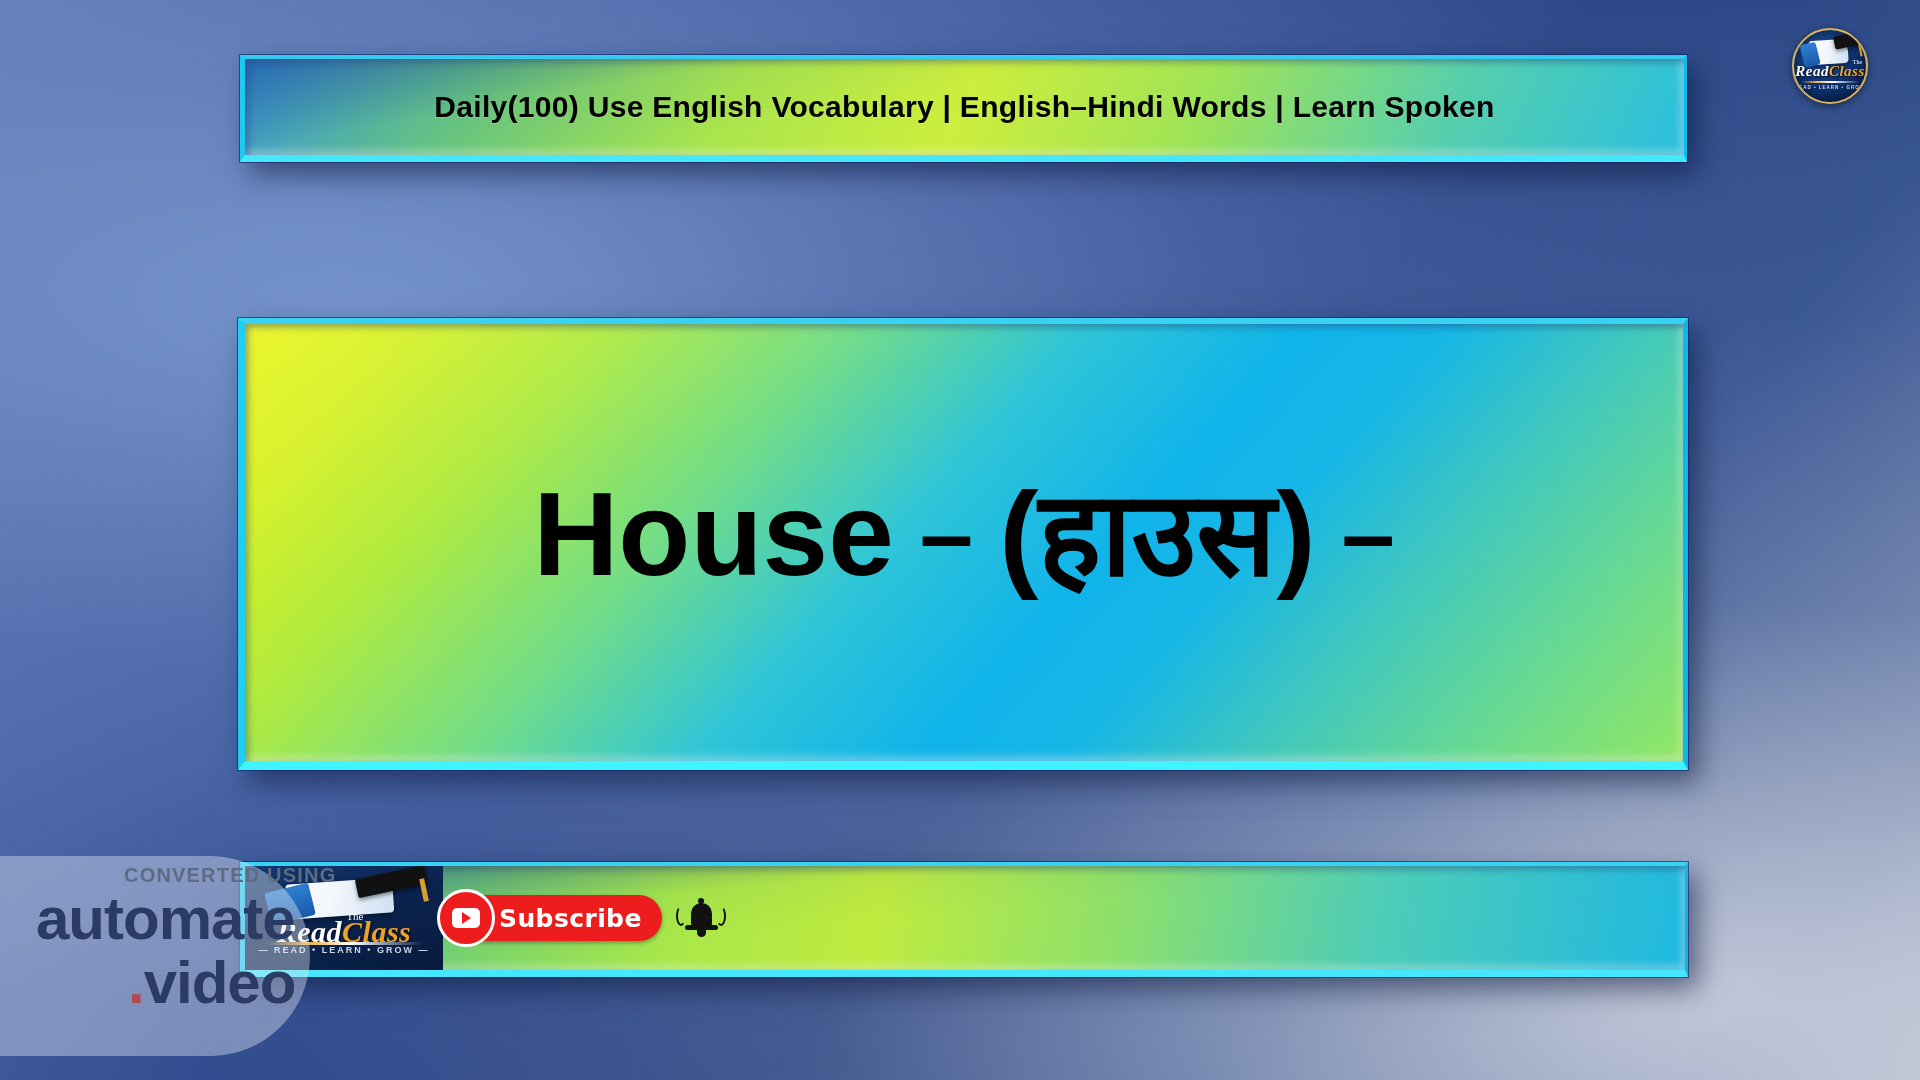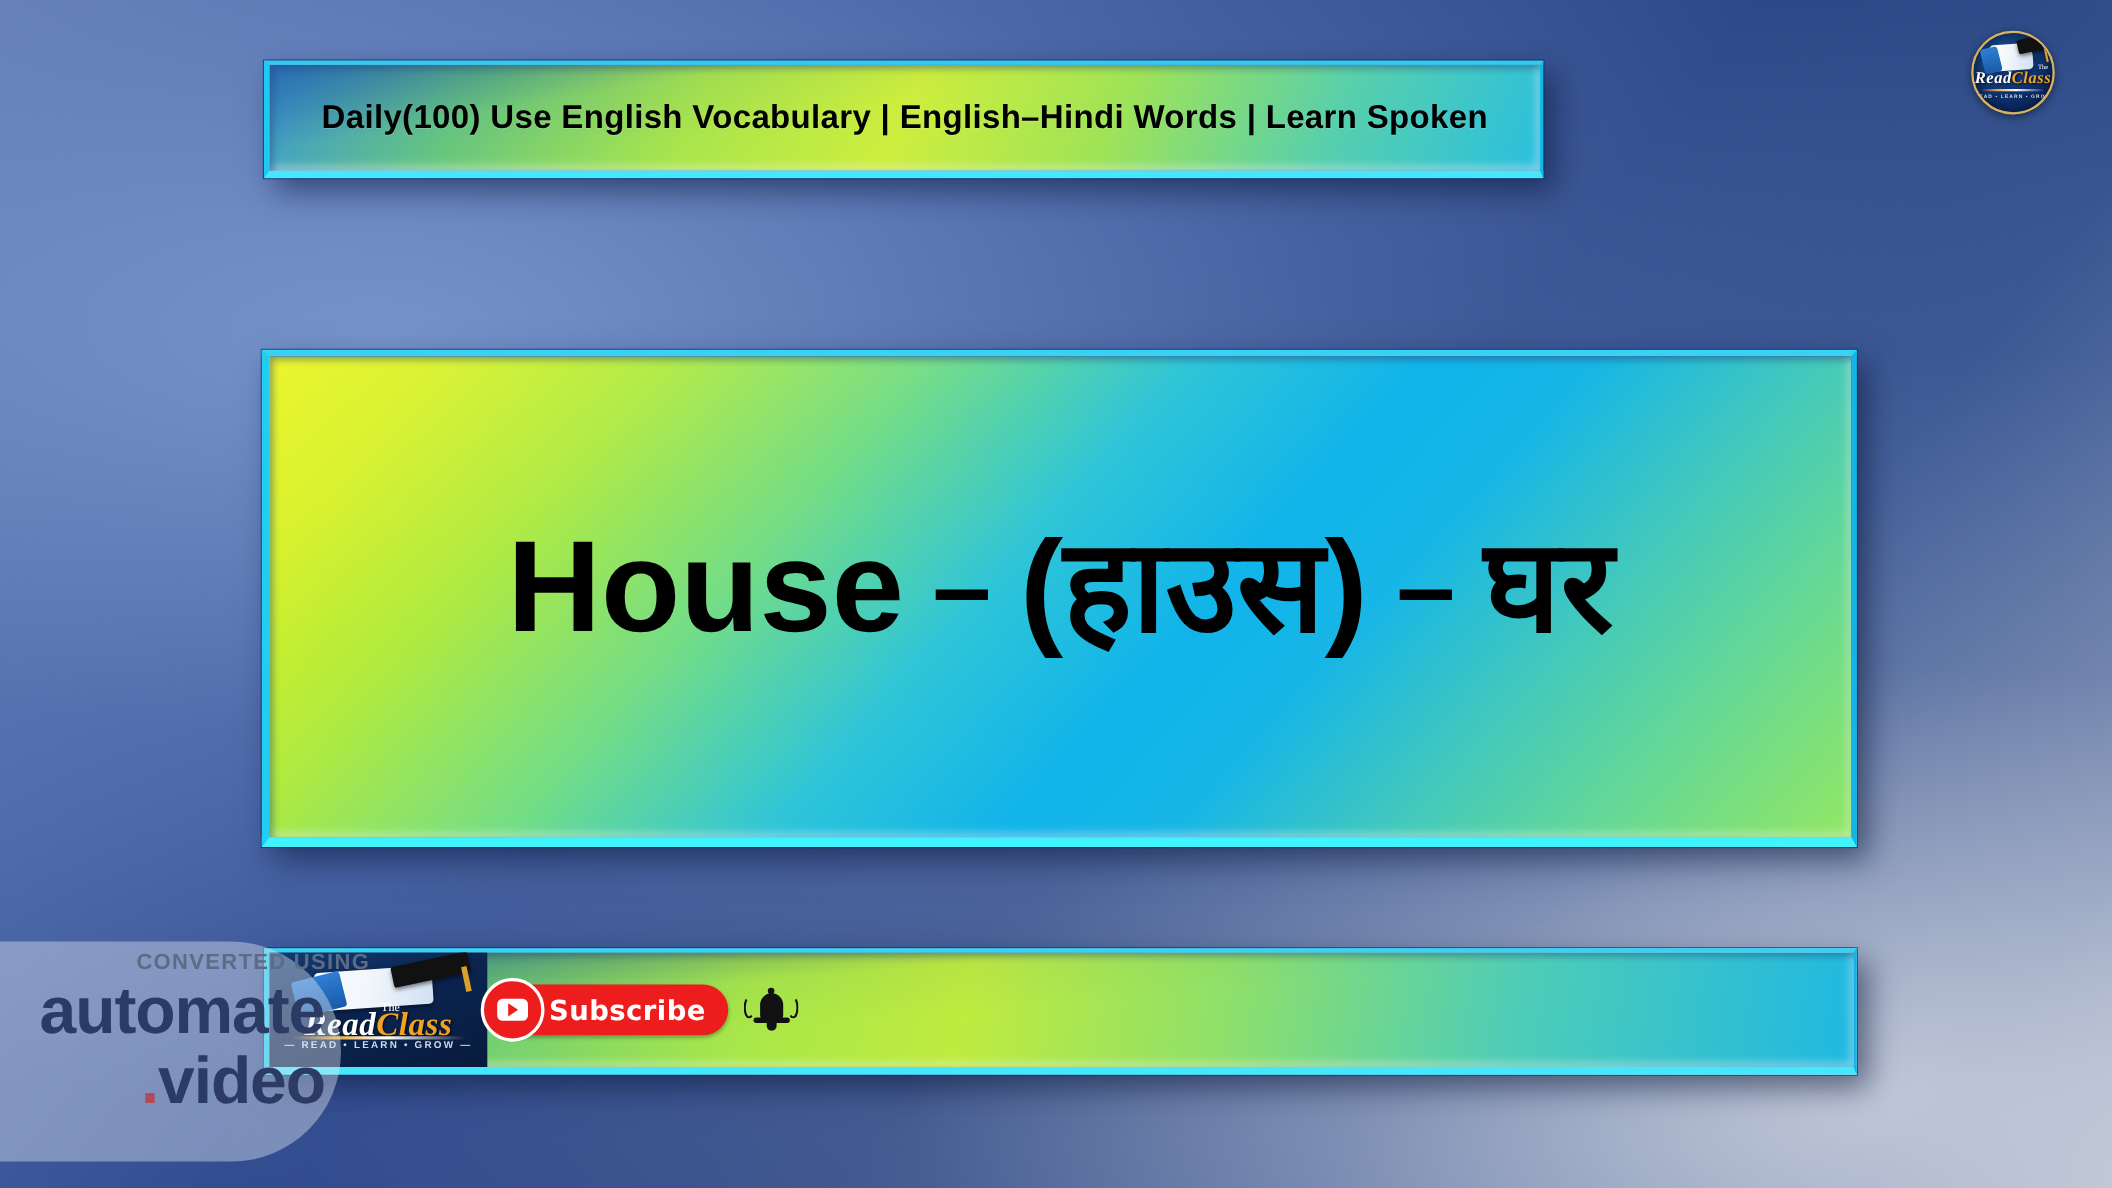--- a/index.html
+++ b/index.html
@@ -36,21 +36,21 @@
     position:absolute; inset:0;
     pointer-events:none;
     box-shadow:
       inset 3px 3px 7px rgba(0,30,90,0.40),
       inset -3px -4px 9px rgba(255,255,255,0.35);
   }
 
   
   #title-bar {
     left:240px; top:55px;
-    width:1163px; height:107px;
+    width:1447px; height:107px;
     border-width:4px 3px 7px 5px;
     border-top-color:#37c8ee;
     border-left-color:#1fc9ef;
     border-right-color:#12b9e8;
     border-bottom-color:#46e6fb;
     background:
       linear-gradient(170deg, rgba(20,60,150,0.55) 0%, rgba(20,60,150,0.05) 26%, rgba(0,0,0,0) 45%),
       linear-gradient(115deg, #3f9fd6 0%, #69c97f 16%, #a9e54c 34%, #cdee3d 50%, #9fe357 66%, #57cfad 83%, #29bfe0 100%);
   }
   #title-text {
@@ -354,21 +354,20 @@
       <div class="rc-tag">— READ • LEARN • GROW —</div>
     </div>
   </div>
 
   <div class="panel" id="word-panel">
     <div id="word-line">
       <span>House</span>
       <span class="dash">–</span>
       <span class="devanagari">(हाउस)</span>
       <span class="dash">–</span>
-      <span class="devanagari">घर</span>
     </div>
   </div>
 
   <div class="panel" id="subscribe-bar">
 
     <div id="channel-logo-box">
       <div class="rc-logo">
         <div class="rc-book"></div>
         <div class="rc-cap"></div>
         <div class="rc-the">The</div>

